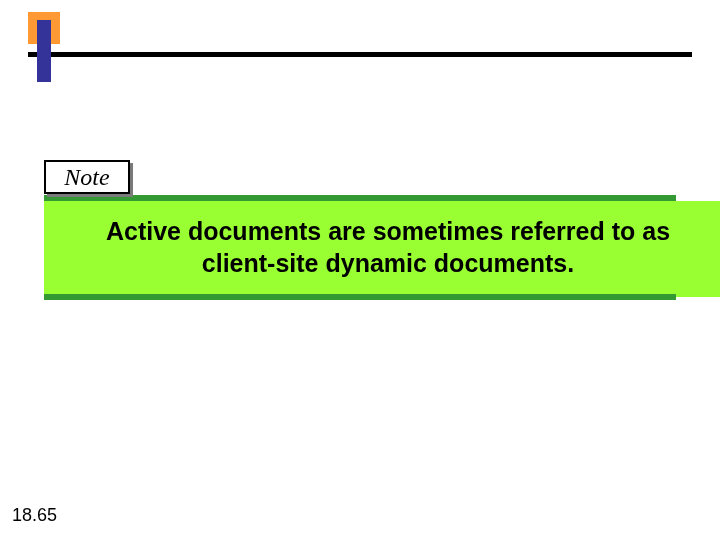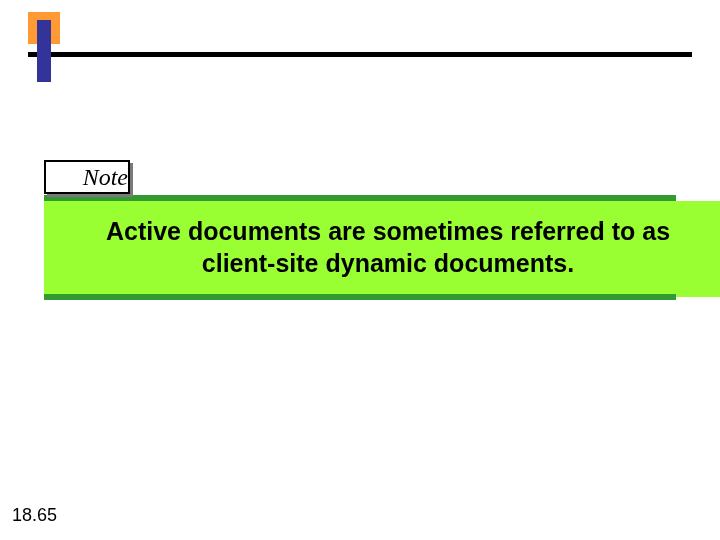--- a/index.html
+++ b/index.html
@@ -66,21 +66,21 @@
     .note-label-front {
       position: absolute;
       top: 0;
       left: 0;
       width: 86px;
       height: 34px;
       background: #ffffff;
       border: 2px solid #000000;
       display: flex;
       align-items: center;
-      justify-content: flex-end;
+      justify-content: center;
     }
     .note-label-text {
       font-family: "Times New Roman", Times, serif;
       font-style: italic;
       font-size: 24px;
       color: #000000;
     }
     .green-bar {
       width: 632px;
       height: 6px;

